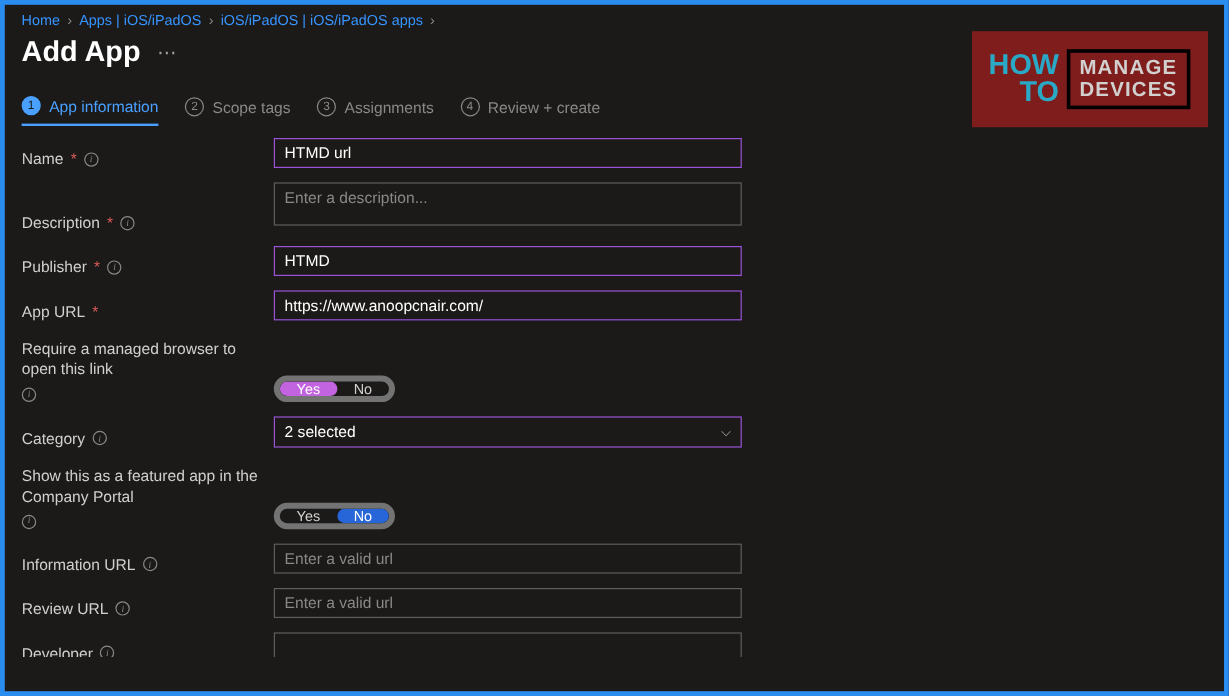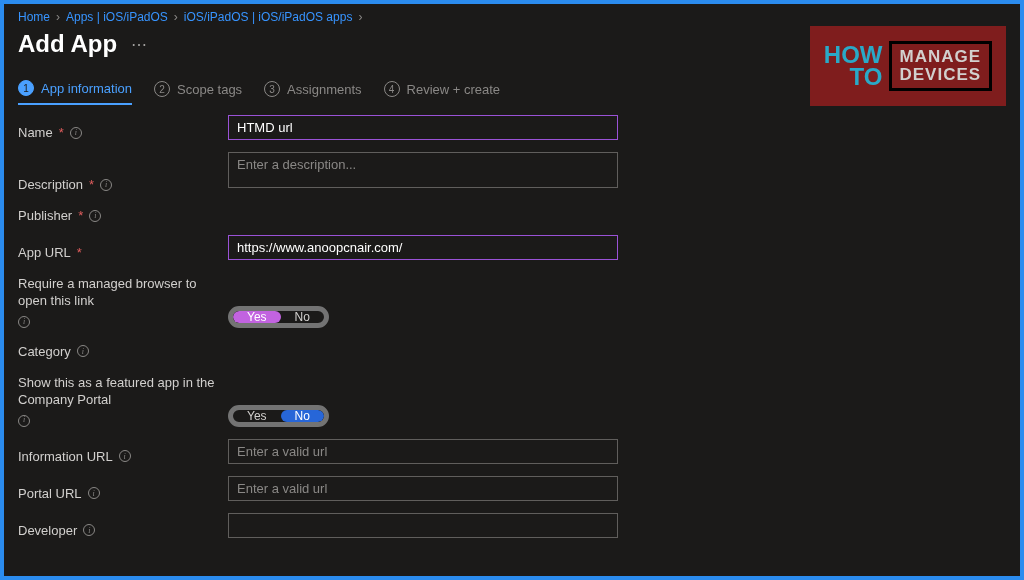--- a/index.html
+++ b/index.html
@@ -291,20 +291,23 @@
         <textarea class="txt" placeholder="Enter a description..." style=""></textarea>
       </div>
     </div>
 
     <div class="row">
       <div class="label">
         <span>Publisher</span>
         <span class="req">*</span>
         <span class="info-icon">i</span>
       </div>
+      <div class="control">
+        <input class="txt highlight" value="HTMD" style="">
+      </div>
     </div>
 
     <div class="row">
       <div class="label">
         <span>App URL</span>
         <span class="req">*</span>
       </div>
       <div class="control">
         <input class="txt highlight" value="https://www.anoopcnair.com/" style="">
       </div>
@@ -321,20 +324,26 @@
           <div class="opt">No</div>
         </div>
       </div>
     </div>
 
     <div class="row">
       <div class="label">
         <span>Category</span>
         <span class="info-icon">i</span>
       </div>
+      <div class="control">
+        <div class="select highlight">
+          <span>2 selected</span>
+          <span class="chev-down">⌵</span>
+        </div>
+      </div>
     </div>
 
     <div class="row">
       <div class="label" style="line-height:1.3;">
         <span>Show this as a featured app in the Company Portal</span>
         <span class="info-icon">i</span>
       </div>
       <div class="control">
         <div class="pill">
           <div class="opt">Yes</div>
@@ -348,21 +357,21 @@
         <span>Information URL</span>
         <span class="info-icon">i</span>
       </div>
       <div class="control">
         <input class="txt" placeholder="Enter a valid url" style="">
       </div>
     </div>
 
     <div class="row">
       <div class="label">
-        <span>Portal URL</span>
+        <span>Review URL</span>
         <span class="info-icon">i</span>
       </div>
       <div class="control">
         <input class="txt" placeholder="Enter a valid url" style="">
       </div>
     </div>
 
     <div class="row">
       <div class="label">
         <span>Developer</span>

